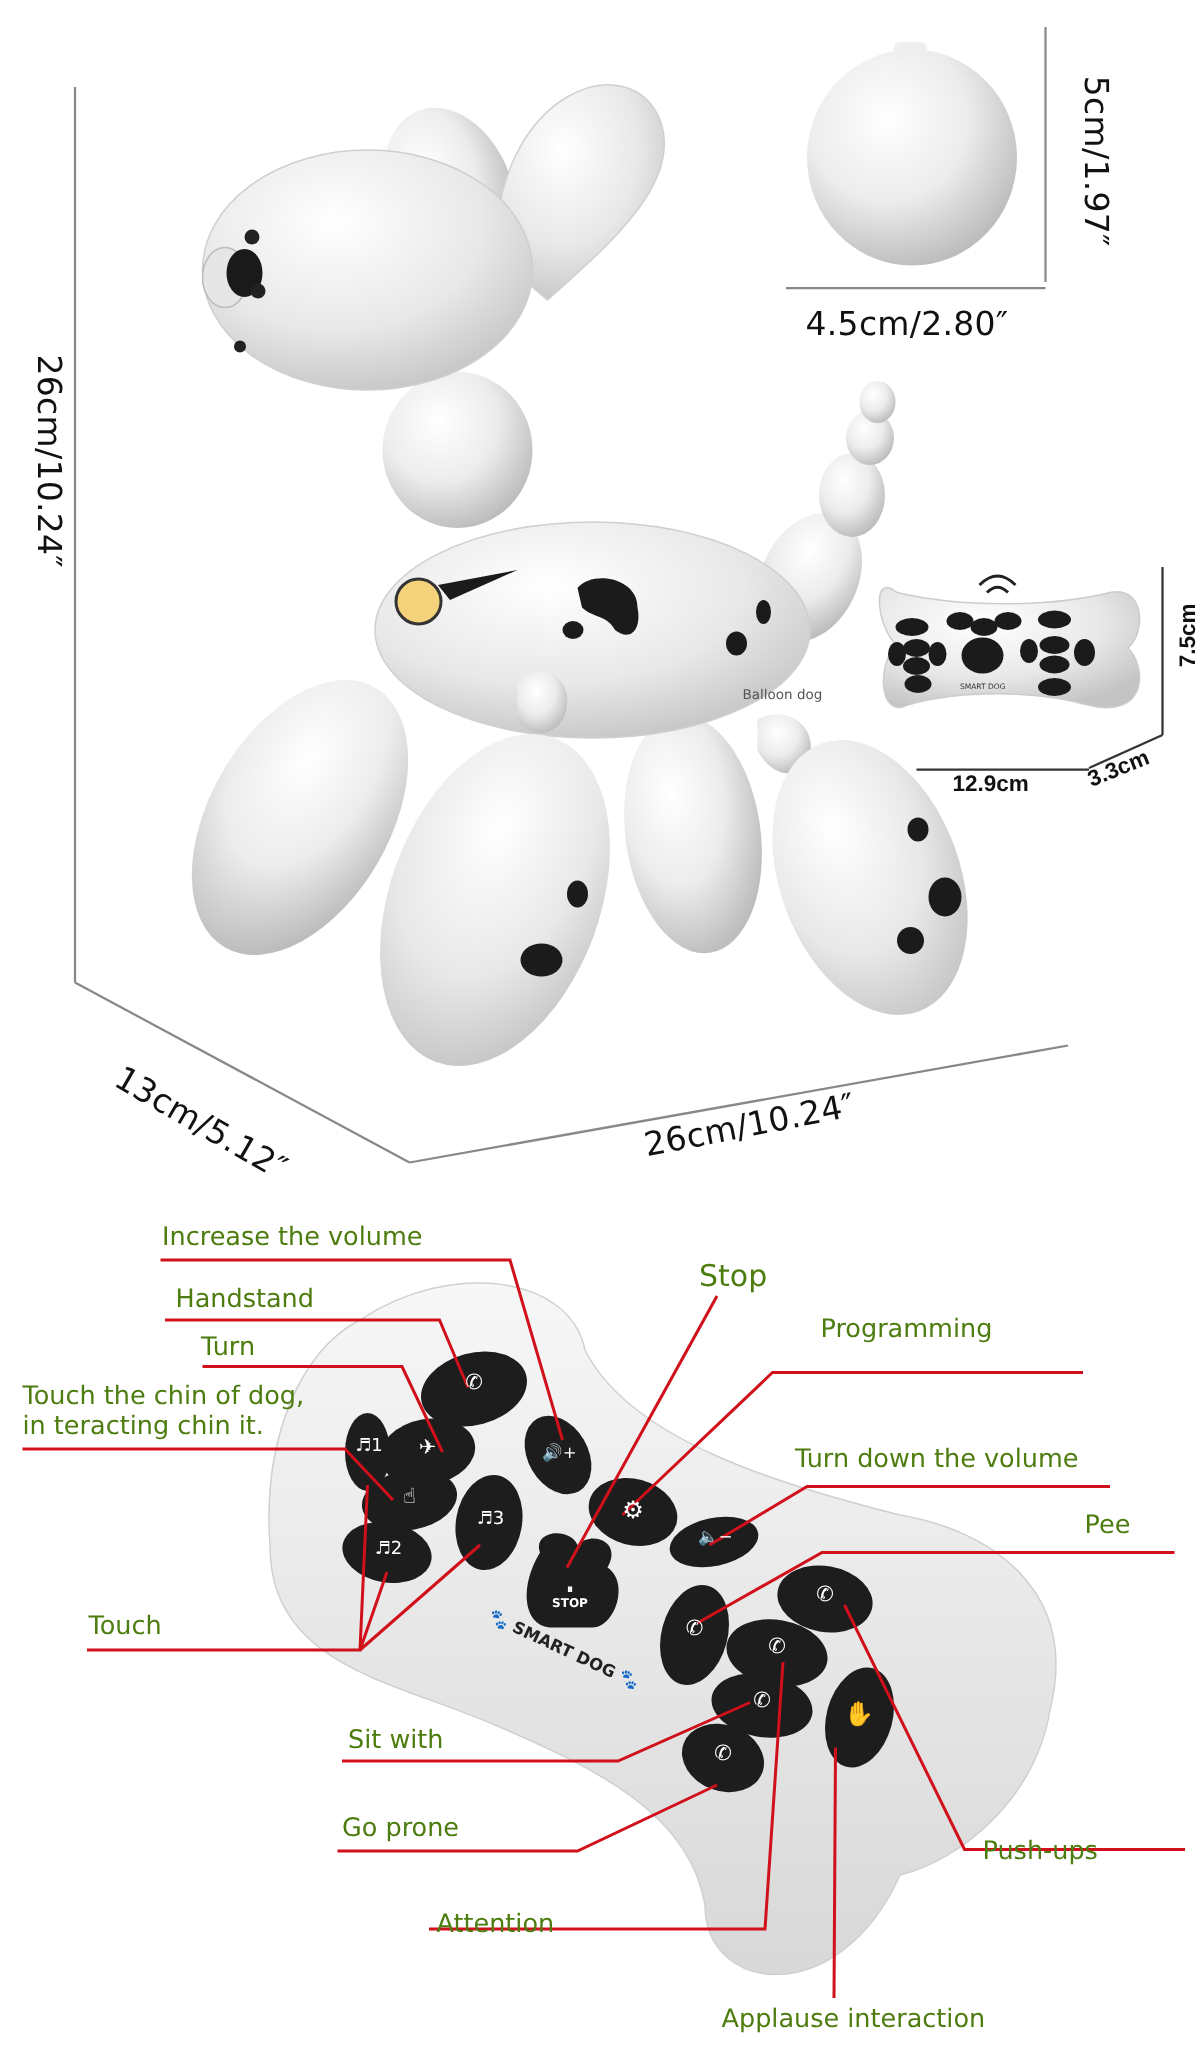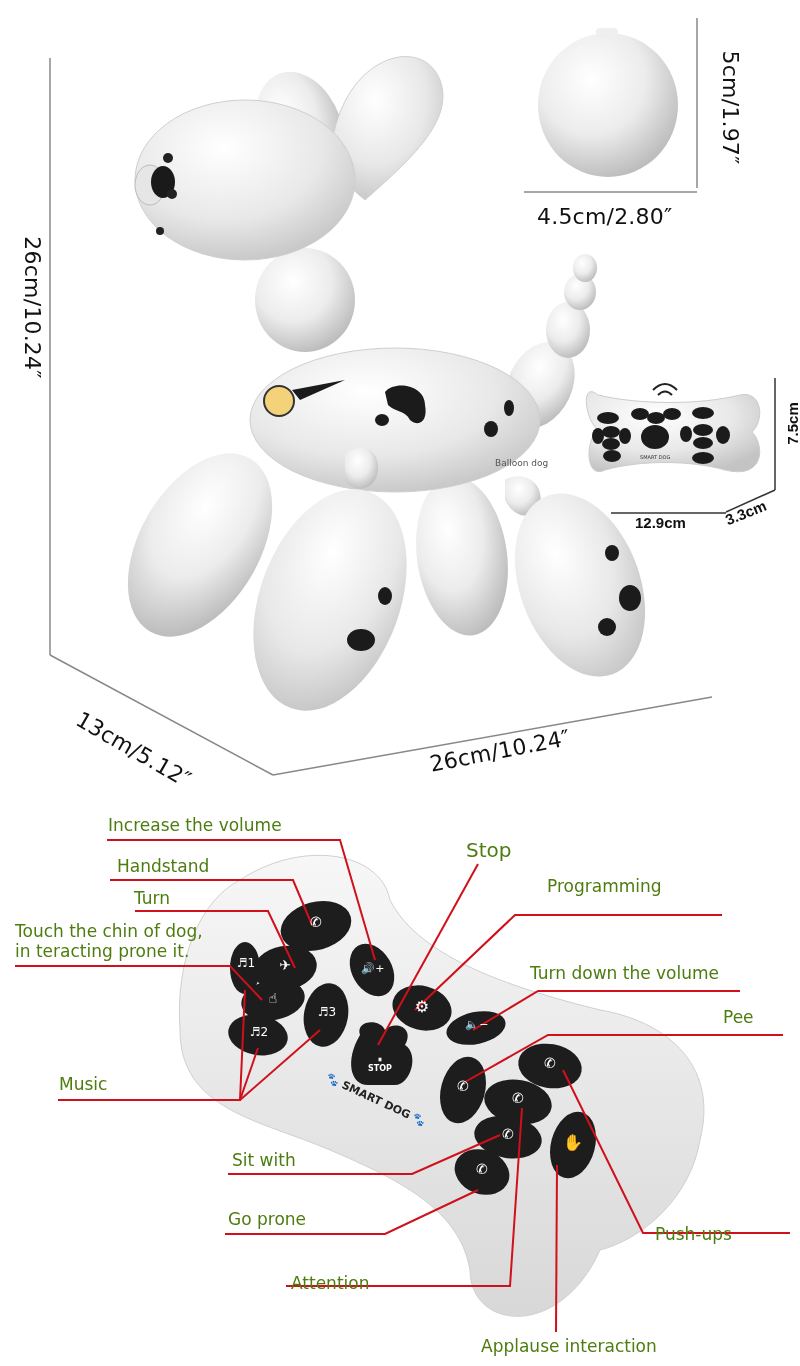--- a/index.html
+++ b/index.html
@@ -225,23 +225,23 @@
 <div class="btn-icon" style="left:505px;top:1090px;width:26px;">✆</div>
 <div class="btn-icon" style="left:495px;top:1126px;width:26px;">✆</div>
 <div class="btn-icon" style="left:560px;top:1133px;width:26px;font-size:16px;">✋</div>
 <div class="btn-icon" style="left:469px;top:1161px;width:26px;">✆</div>
 
 <div class="callout" style="left:108px;top:815px;">Increase the volume</div>
 <div class="callout" style="left:117px;top:856px;">Handstand</div>
 <div class="callout" style="left:134px;top:888px;">Turn</div>
 <div class="callout" style="left:15px;top:921px;">
   <div>Touch the chin of dog,</div>
-  <div>in teracting prone it.</div>
+  <div>in teracting chin it.</div>
 </div>
-<div class="callout" style="left:59px;top:1074px;">Music</div>
+<div class="callout" style="left:59px;top:1074px;">Touch</div>
 <div class="callout" style="left:466px;top:840px;font-size:20px;">Stop</div>
 <div class="callout" style="left:524px;top:876px;margin-left:23px;">Programming</div>
 <div class="callout" style="left:530px;top:963px;">Turn down the volume</div>
 <div class="callout" style="left:723px;top:1007px;">Pee</div>
 <div class="callout" style="left:232px;top:1150px;">Sit with</div>
 <div class="callout" style="left:228px;top:1209px;text-align:right;">Go prone</div>
 <div class="callout" style="left:291px;top:1261px;margin-top:12px;">Attention</div>
 <div class="callout" style="left:655px;top:1208px;margin-top:16px;">Push-ups</div>
 <div class="callout" style="left:481px;top:1336px;">Applause interaction</div>
 

